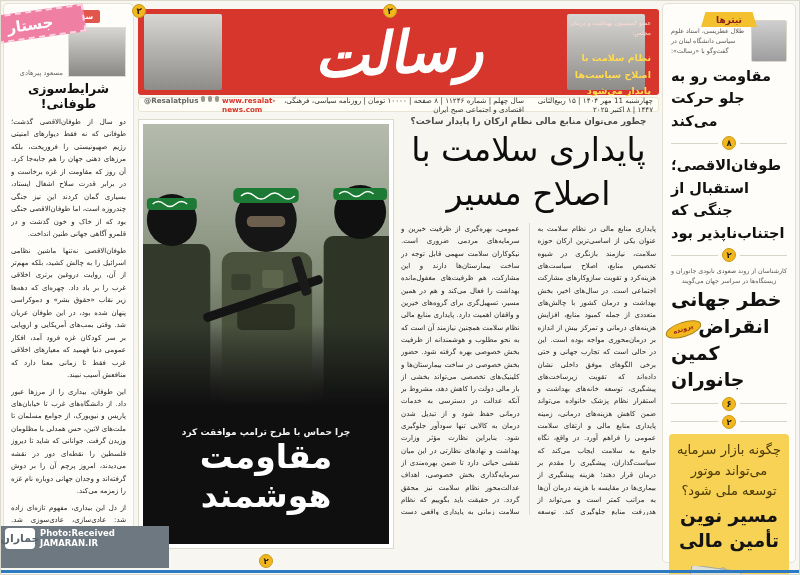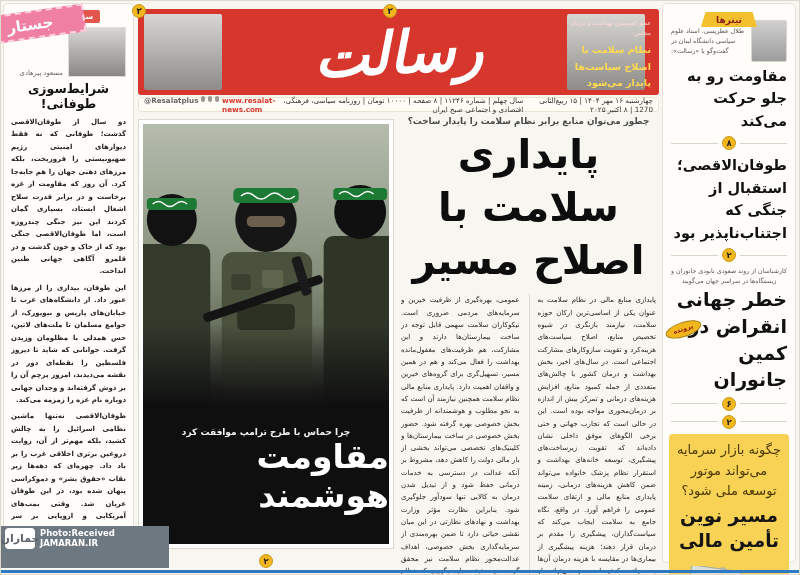--- a/index.html
+++ b/index.html
@@ -11,21 +11,21 @@
   
   .sidebar { position:absolute; top:2px; right:3px; width:134px; height:560px;
              background:#fffdf9; border:1px solid #e5e1d4; border-radius:5px; padding:14px 6px 6px; }
   .sb-ribbon { position:absolute; top:-1px; right:38px; width:56px; height:15px; background:#f3c12e;
                clip-path:polygon(8% 0,92% 0,100% 100%,0 100%); display:flex; align-items:center; justify-content:center;
                font-size:9px; font-weight:bold; color:#8d1b12;margin-top:9px; }
   .sb-kicker { font-size:6.3px; color:#555; line-height:1.6; text-align:left; }
   .sb-photo { width:36px; height:42px; background:linear-gradient(#cfcfcf,#9d9d9d); border:1px solid #d8d5cb;
               border-radius:2px; flex:none; }
   .sb-head-row { display:flex; gap:4px; align-items:center; justify-content:flex-start; margin:2px 2px 3px; }
-  .sb-title { font-size:14.5px; font-weight:bold; color:#111; text-align:right; line-height:1.55; padding:0 2px; }
+  .sb-title { font-size:14.5px; font-weight:bold; color:#111; text-align:left; line-height:1.55; padding:0 2px; }
   .sb-title.big { font-size:19px; line-height:1.4; position:relative; }
   .divider { display:flex; align-items:center; gap:4px; margin:4px 2px; }
   .divider .ln { flex:1; height:1px; background:#d8d4c8; }
   .pagenum { width:14px; height:14px; border-radius:50%; background:#f2b71d; border:1px solid #c89a1d;
              color:#212121; font-size:8.5px; font-weight:bold; display:flex; align-items:center; justify-content:center; flex:none; }
   .badge-oval { position:absolute; left:-4px; top:36px; background:#f2b71d; border:1px solid #a8821a; color:#8d1b12;
                 font-size:6.5px; font-weight:bold; padding:2px 7px; border-radius:50%; transform:rotate(-18deg); }
   .ybox { background:#f8d255; border-radius:4px; padding:6px 5px 4px; margin-top:5px; }
   .ybox .yk { font-size:13px; color:#4c3a05; text-align:center; line-height:1.6; }
   .ybox .yt { font-size:18.5px; font-weight:bold; color:#141414; text-align:center; line-height:1.35; margin:2px 0 12px; }
@@ -36,21 +36,21 @@
   .mh-title { position:absolute; top:2px; right:185px; left:185px; bottom:0; display:flex; align-items:center; justify-content:center;
               color:#fff; font-size:58px; font-weight:bold; font-style:italic; transform:rotate(-3deg); letter-spacing:-2px; }
   .promo { position:absolute; top:5px; bottom:5px; width:168px; }
   .promo.left { left:4px; } .promo.right { right:8px; }
   .promo-photo { position:absolute; top:0; bottom:0; width:78px; background:linear-gradient(#d8d6d2,#8e8c88);
                  border-radius:2px; }
   .promo.left .promo-photo { right:88px; } .promo.right .promo-photo { left:84px; }
   .promo-texts { position:absolute; top:4px; width:92px; }
   .promo.left .promo-texts { right:0; } .promo.right .promo-texts { right:0; }
   .promo-kicker { font-size:6px; color:#ffd9d4; line-height:1.7; }
-  .promo-title { font-size:9.5px; font-weight:bold; color:#ffd94f; line-height:1.7; margin-top:4px; }
+  .promo-title { font-size:9.5px; font-weight:bold; color:#ffd94f; line-height:1.7; margin-top:12px; }
   .mh-badge { position:absolute; top:-5px; z-index:3; }
   .mh-badge.a { left:-6px; } .mh-badge.b { right:262px; }
 
   .info-strip { position:absolute; top:96px; right:140px; left:137px; height:15px; background:#fffef6;
                 border:1px solid #eae5d2; border-radius:3px; display:flex; align-items:center;
                 justify-content:space-between; padding:0 5px; font-size:7.2px; color:#333; }
   .info-strip .site { color:#d7362d; font-weight:bold; }
   .info-strip .handle { color:#666; font-weight:bold; }
   .leftseg { direction:ltr; display:flex; align-items:flex-start; gap:3px; }
   .s-icon { width:6px; height:6px; background:#9a978e; border-radius:2px; display:inline-block; }
@@ -60,42 +60,42 @@
                border:1px solid #e5e1d4; border-radius:5px; padding:6px 7px; overflow:hidden; }
   .ed-ribbon { position:absolute; top:10px; left:-26px; background:#ef7fa3; color:#fff; font-weight:bold;
                font-size:15px; padding:3px 30px; transform:rotate(-8deg); border:2px dashed #ffd3e2; letter-spacing:1px; }
   .ed-label { display:block; margin:0 26px 4px auto; width:46px; text-align:center; background:#e2554d; color:#fff;
               font-size:7.5px; font-weight:bold; padding:2px 0; border-radius:2px; }
   .ed-head { display:flex; gap:5px; align-items:flex-end; margin-bottom:4px; }
   .ed-photo { width:58px; height:50px; background:linear-gradient(#d8d6d2,#8a8884); border:1px solid #ddd; flex:none; }
   .ed-name { font-size:6.8px; color:#666; }
   .ed-title { font-size:12.5px; font-weight:bold; color:#111; text-align:center; margin:3px 0 5px; }
   .ed-body { font-size:7px; color:#222; line-height:1.78; text-align:justify; height:408px; overflow:hidden; }
-  .ed-body p { margin-bottom:4px;font-weight:bold; }
+  .ed-body p { margin-bottom:4px; }
 
   .credit { position:absolute; left:0; bottom:6px; width:168px; height:42px; background:#6e7880; color:#fff;
             display:flex; align-items:flex-start; gap:5px; padding:2px 4px; direction:ltr; z-index:5; }
   .credit .logo { width:30px; height:21px; background:#fff; border-radius:4px; color:#5b656d; font-weight:bold;
                   display:flex; align-items:center; justify-content:center; font-size:11px; }
   .credit .lines { font-size:8.5px; font-weight:bold; line-height:1.2; }
 
   
   .photo-story { position:absolute; left:137px; top:118px; width:256px; height:430px; background:#fff;
                  border:1px solid #ddd9cc; padding:4px; }
   .ps-inner { width:100%; height:100%; background:#0f0f10; display:flex; flex-direction:column; }
   .ps-img { width:100%; height:282px; display:block; }
-  .ps-caption { flex:1; display:flex; flex-direction:column; align-items:center; justify-content:center; gap:0; padding-bottom:8px; }
+  .ps-caption { flex:1; display:flex; flex-direction:column; align-items:center; justify-content:center; gap:0; padding-bottom:8px;text-align:center; }
   .ps-kicker { color:#f3f3f3; font-size:9px; font-weight:bold; }
   .ps-title { color:#fff; font-size:33px; font-weight:bold; letter-spacing:-1px; }
   .ps-page { position:absolute; bottom:-20px; left:50%; transform:translateX(-50%); }
 
   
   .main-article { position:absolute; right:143px; left:400px; top:115px; height:448px; }
   .ma-kicker { text-align:center; font-size:8.8px; color:#4a4a4a; font-weight:bold; margin-bottom:2px; }
-  .ma-title { text-align:center; font-size:40px; font-weight:bold; color:#0d0d0d; line-height:1.32; letter-spacing:-1px;
+  .ma-title { text-align:center; font-size:33px; font-weight:normal; color:#0d0d0d; line-height:1.32; letter-spacing:-1px;
               margin-bottom:8px; }
   .ma-cols { display:flex; gap:9px; height:292px; overflow:hidden; }
   .ma-col { flex:1; font-size:7px; color:#222; line-height:1.76; text-align:justify; overflow:hidden; }
   .ma-col:first-child { border-left:1px solid #ddd9cc; padding-left:8px; }
 </style>
 </head>
 <body>
 
 <div class="page">
 
@@ -112,21 +112,21 @@
     <div class="promo right">
       <div class="promo-photo"></div>
       <div class="promo-texts">
         <div class="promo-kicker">عضو کمیسیون بهداشت و درمان مجلس:</div>
         <div class="promo-title">نظام سلامت با اصلاح سیاست‌ها پایدار می‌شود</div>
       </div>
     </div>
   </div>
 
   <div class="info-strip">
-    <span>چهارشنبه ۱۶ مهر ۱۴۰۴ | ۱۵ ربیع‌الثانی 1270 | ۸ اکتبر ۲۰۲۵</span>
+    <span>چهارشنبه 11 مهر ۱۴۰۴ | ۱۵ ربیع‌الثانی ۱۴۴۷ | ۸ اکتبر ۲۰۲۵</span>
     <span>سال چهلم | شماره ۱۱۲۴۶ | ۸ صفحه | ۱۰۰۰۰ تومان | روزنامه سیاسی، فرهنگی، اقتصادی و اجتماعی صبح ایران</span>
     <span class="leftseg">
       <span class="handle">@Resalatplus</span>
       <span class="s-icon"></span>
       <span class="s-icon"></span>
       <span class="s-icon"></span>
       <span class="site">www.resalat-news.com</span>
     </span>
   </div>
 
@@ -199,22 +199,22 @@
 
   <div class="editorial">
     <span class="ed-label">سرمقاله</span>
     <div class="ed-head">
       <div class="ed-photo"></div>
       <div class="ed-name">مسعود پیرهادی</div>
     </div>
     <div class="ed-title">شرایط‌سوزی طوفانی!</div>
     <div class="ed-body">
       <p>دو سال از طوفان‌الاقصی گذشت؛ طوفانی که نه فقط دیوارهای امنیتی رژیم صهیونیستی را فروریخت، بلکه مرزهای ذهنی جهان را هم جابه‌جا کرد. آن روز که مقاومت از غزه برخاست و در برابر قدرت سلاح اشغال ایستاد، بسیاری گمان کردند این نیز جنگی چندروزه است، اما طوفان‌الاقصی جنگی بود که از خاک و خون گذشت و در قلمرو آگاهی جهانی طنین انداخت.</p>
+      <p>طوفان‌الاقصی نه‌تنها ماشین نظامی اسرائیل را به چالش کشید، بلکه مهم‌تر از آن، روایت دروغین برتری اخلاقی غرب را بر باد داد. چهره‌ای که دهه‌ها زیر نقاب «حقوق بشر» و دموکراسی پنهان شده بود، در این طوفان عریان شد. وقتی بمب‌های آمریکایی و اروپایی بر سر کودکان غزه فرود آمد، افکار عمومی دنیا فهمید که معیارهای اخلاقی غرب فقط تا زمانی معنا دارد که منافعش آسیب نبیند.</p>
       <p>این طوفان، بیداری را از مرزها عبور داد. از دانشگاه‌های غرب تا خیابان‌های پاریس و نیویورک، از جوامع مسلمان تا ملت‌های لاتین، حس همدلی با مظلومان وزیدن گرفت. جوانانی که شاید تا دیروز فلسطین را نقطه‌ای دور در نقشه می‌دیدند، امروز پرچم آن را بر دوش گرفته‌اند و وجدان جهانی دوباره نام غزه را زمزمه می‌کند.</p>
-      <p>طوفان‌الاقصی نه‌تنها ماشین نظامی اسرائیل را به چالش کشید، بلکه مهم‌تر از آن، روایت دروغین برتری اخلاقی غرب را بر باد داد. چهره‌ای که دهه‌ها زیر نقاب «حقوق بشر» و دموکراسی پنهان شده بود، در این طوفان عریان شد. وقتی بمب‌های آمریکایی و اروپایی بر سر کودکان غزه فرود آمد، افکار عمومی دنیا فهمید که معیارهای اخلاقی غرب فقط تا زمانی معنا دارد که منافعش آسیب نبیند.</p>
       <p>از دل این بیداری، مفهوم تازه‌ای زاده شد: عادی‌سازی، عادی‌سوزی شد. پیمان‌هایی که با میلیاردها دلار و لبخندهای دیپلماتیک بسته شده بود، ناگهان بی‌اعتبار شد. امروز هیچ صلحی برای مظلوم وجود ندارد؛ هر دولت عربی که به سوی تل‌آویو دست دراز کند، می‌داند دستش در افکار عمومی سوخته است. طوفان‌الاقصی با خون شهیدانش، مهر باطلی بر پروژه‌ای زد که سال‌ها با تبلیغات و تطمیع و تهدید پیش می‌رفت.</p>
 
     </div>
   </div>
   <div class="ed-ribbon">جستار</div>
 
   <div class="credit">
     <span class="logo">جماران</span>
     <span class="lines">
       <span>Photo:Received</span><br>
@@ -268,21 +268,21 @@
       </svg>
       <div class="ps-caption">
         <div class="ps-kicker">چرا حماس با طرح ترامپ موافقت کرد</div>
         <div class="ps-title">مقاومت هوشمند</div>
       </div>
     </div>
     <span class="pagenum ps-page">۲</span>
   </div>
 
   <div class="main-article">
-    <div class="ma-kicker">چطور می‌توان منابع برابر نظام سلامت را پایدار ساخت؟</div>
+    <div class="ma-kicker">چطور می‌توان منابع مالی نظام ارکان را پایدار ساخت؟</div>
     <div class="ma-title">پایداری سلامت با اصلاح مسیر</div>
     <div class="ma-cols">
       <div class="ma-col">پایداری منابع مالی در نظام سلامت به عنوان یکی از اساسی‌ترین ارکان حوزه سلامت، نیازمند بازنگری در شیوه تخصیص منابع، اصلاح سیاست‌های هزینه‌کرد و تقویت سازوکارهای مشارکت اجتماعی است. در سال‌های اخیر، بخش بهداشت و درمان کشور با چالش‌های متعددی از جمله کمبود منابع، افزایش هزینه‌های درمانی و تمرکز بیش از اندازه بر درمان‌محوری مواجه بوده است. این در حالی است که تجارب جهانی و حتی برخی الگوهای موفق داخلی نشان داده‌اند که تقویت زیرساخت‌های پیشگیری، توسعه خانه‌های بهداشت و استقرار نظام پزشک خانواده می‌تواند ضمن کاهش هزینه‌های درمانی، زمینه پایداری منابع مالی و ارتقای سلامت عمومی را فراهم آورد. در واقع، نگاه جامع به سلامت ایجاب می‌کند که سیاست‌گذاران، پیشگیری را مقدم بر درمان قرار دهند؛ هزینه پیشگیری از بیماری‌ها در مقایسه با هزینه درمان آن‌ها به مراتب کمتر است و می‌تواند از هدررفت منابع جلوگیری کند. توسعه خانه‌های بهداشت در مناطق شهری و روستایی، حضور مستمر مراقبان سلامت و آموزش همگانی، حلقه نخست زنجیره سلامت پایدار به شمار می‌رود. پزشک خانواده نیز به عنوان بازوی اجرایی این زنجیره، نقش کلیدی در هدایت بیمار، شناسایی به‌هنگام بیماری‌ها و کاهش بار مالی درمان بر دوش دولت و مردم دارد. از سوی دیگر، در شرایط محدودیت منابع مالی</div>
       <div class="ma-col">عمومی، بهره‌گیری از ظرفیت خیرین و سرمایه‌های مردمی ضروری است. نیکوکاران سلامت سهمی قابل توجه در ساخت بیمارستان‌ها دارند و این مشارکت، هم ظرفیت‌های مغفول‌مانده بهداشت را فعال می‌کند و هم در همین مسیر، تسهیل‌گری برای گروه‌های خیرین و واقفان اهمیت دارد. پایداری منابع مالی نظام سلامت همچنین نیازمند آن است که به نحو مطلوب و هوشمندانه از ظرفیت بخش خصوصی بهره گرفته شود. حضور بخش خصوصی در ساخت بیمارستان‌ها و کلینیک‌های تخصصی می‌تواند بخشی از بار مالی دولت را کاهش دهد، مشروط بر آنکه عدالت در دسترسی به خدمات درمانی حفظ شود و از تبدیل شدن درمان به کالایی تنها سودآور جلوگیری شود. بنابراین نظارت مؤثر وزارت بهداشت و نهادهای نظارتی در این میان نقشی حیاتی دارد تا ضمن بهره‌مندی از سرمایه‌گذاری بخش خصوصی، اهداف عدالت‌محور نظام سلامت نیز محقق گردد. در حقیقت باید بگوییم که نظام سلامت زمانی به پایداری واقعی دست می‌یابد که پیشگیری در اولویت باشد، منابع مردمی به خدمت گرفته شود و نظارت بر بخش خصوصی به شکلی کارآمد اعمال گردد.</div>
     </div>
 
   </div>
 
   <div class="bottom-rule"></div>
 </div>

